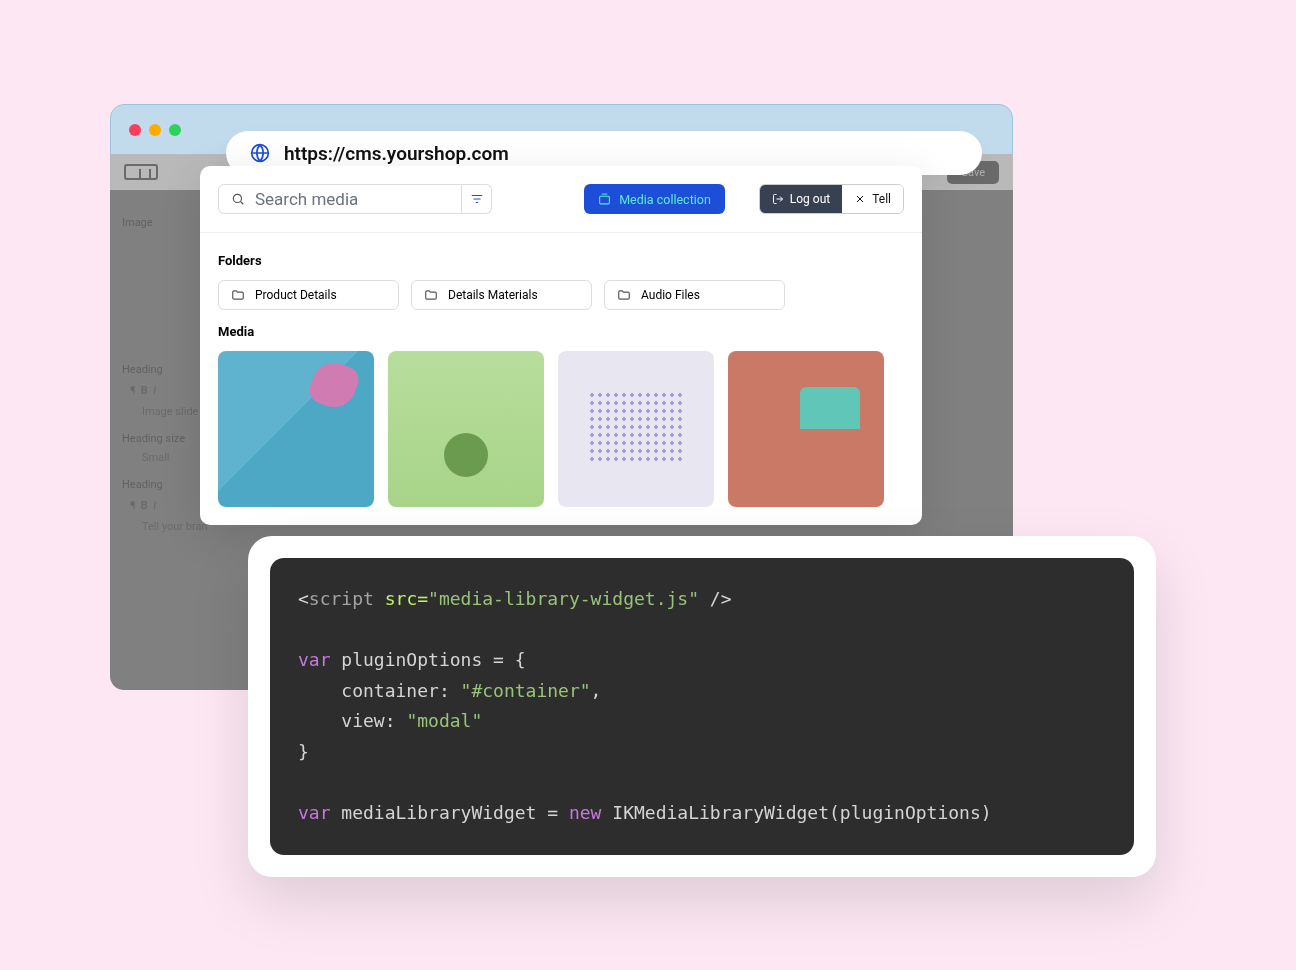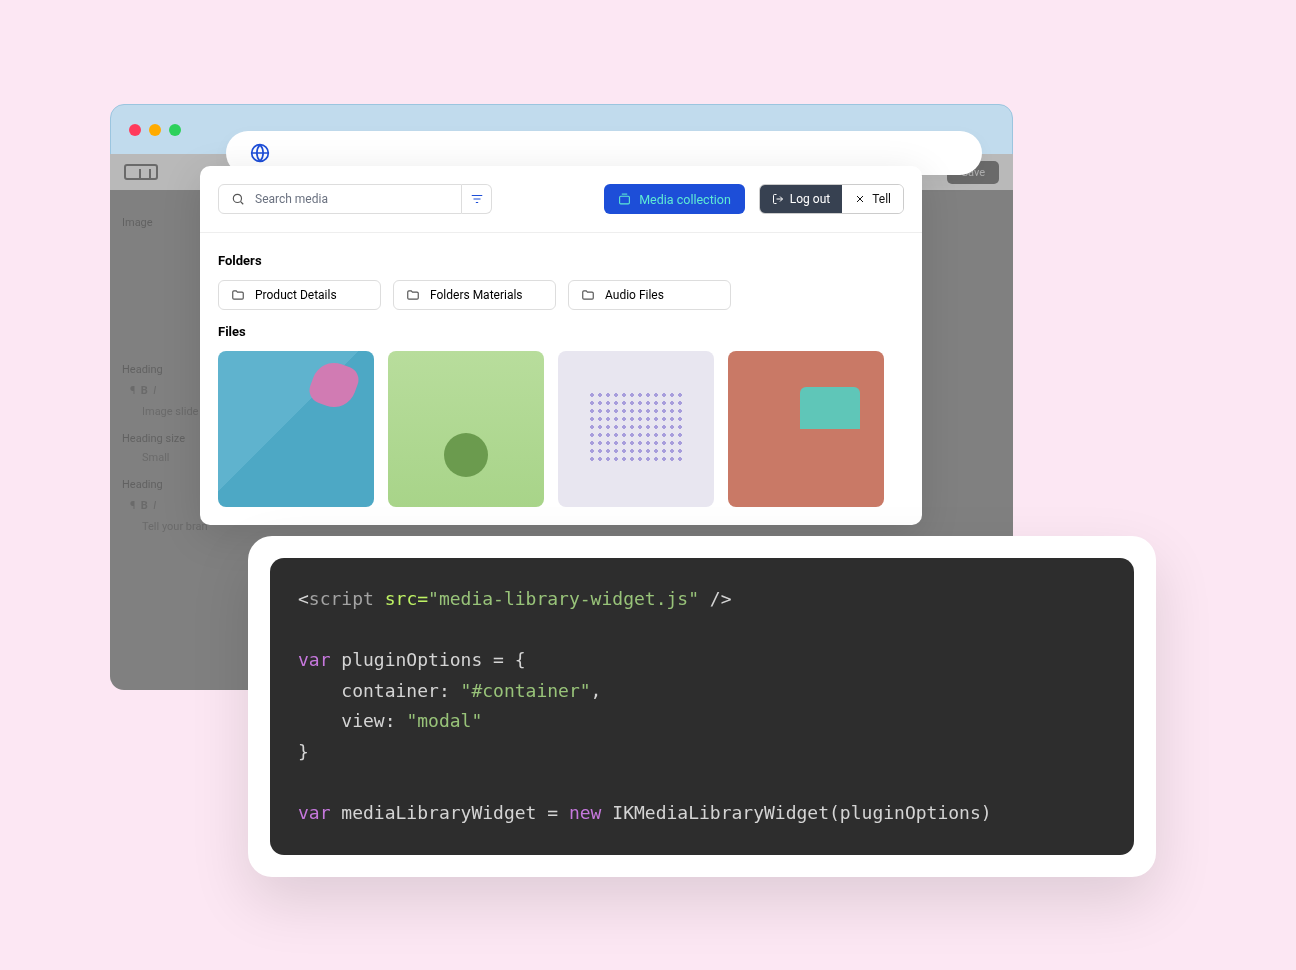--- a/index.html
+++ b/index.html
@@ -103,59 +103,59 @@
 .search-group { display: flex; }
 .search-input {
   width: 244px;
   height: 30px;
   border: 1px solid #ddd;
   border-radius: 6px 0 0 6px;
   display: flex;
   align-items: center;
   padding: 0 12px;
   gap: 10px;
-  font-size: 12px;
+  font-size: 17px;
   color: #6b7280;
 }
 .filter-btn {
   width: 30px; height: 30px;
   border: 1px solid #ddd;
   border-left: none;
   border-radius: 0 6px 6px 0;
   display: flex; align-items: center; justify-content: center;
   color: #1d4ed8;
 }
 .modal-top-right { display: flex; gap: 14px; align-items: center; }
 .media-coll {
   height: 30px; padding: 0 14px;
   background: #1d4ed8; color: #5eead4;
   border-radius: 6px;
   display: flex; align-items: center; gap: 8px;
   font-size: 12.5px;
 }
-.btn-group { display: flex; border: 1px solid #ccc; border-radius: 6px; overflow: hidden; }
+.btn-group { display: flex; border: 1px solid #ccc; border-radius: 6px; overflow: hidden; margin-left: 20px; }
 .logout-btn { height: 28px; padding: 0 12px; background: #374151; color: #fff; display: flex; align-items: center; gap: 6px; font-size: 12px; }
 .close-btn { height: 28px; padding: 0 12px; background: #fff; color: #111; display: flex; align-items: center; gap: 6px; font-size: 12px; }
 
 .modal-sub {
   padding: 14px 18px;
   display: flex;
   justify-content: space-between;
   align-items: center;
 }
 .breadcrumb { display: flex; align-items: center; gap: 8px; font-size: 13px; font-weight: 500; }
 .sub-actions { display: flex; gap: 10px; }
 .new-btn { height: 30px; padding: 0 14px; background: #1d4ed8; color: #fff; border-radius: 6px; display: flex; align-items: center; gap: 7px; font-size: 12.5px; }
 .insert-btn { height: 30px; padding: 0 14px; background: #fff; color: #1d4ed8; border: 1px solid #bfdbfe; border-radius: 6px; display: flex; align-items: center; gap: 7px; font-size: 12.5px; }
 
 .modal-body { padding: 6px 18px 18px; }
 .section-title { font-size: 13px; font-weight: 700; margin: 14px 0 12px; }
 .folders { display: flex; gap: 12px; }
 .folder {
-  width: 163px; height: 30px;
+  width: 181px; height: 30px;
   border: 1px solid #ddd; border-radius: 6px;
   display: flex; align-items: center; gap: 10px;
   padding: 0 12px; font-size: 12px;
 }
 .files { display: flex; gap: 14px; margin-top: 12px; }
 .file { width: 156px; height: 156px; border-radius: 8px; }
 .f1 { background: linear-gradient(135deg, #5fb3ce 45%, #4da8c5 45%); position: relative; }
 .f1::after { content:""; position:absolute; right:18px; top:12px; width:44px; height:44px; background:#d17bb3; border-radius:50% 30% 50% 30%; transform: rotate(20deg); }
 .f2 { background: linear-gradient(#b8dd9c, #a8d489); position:relative; }
 .f2::after { content:""; position:absolute; left:56px; bottom:30px; width:44px; height:44px; background:#6b9b4e; border-radius:50%; }
@@ -229,20 +229,21 @@
       <div class="cms-small" style="margin-left:20px;margin-top:8px;">Tell your bran</div>
     </div>
   </div>
 </div>
 
 <div class="url-bar">
   <svg class="globe-icon" viewBox="0 0 24 24" fill="none" stroke="currentColor" stroke-width="2">
       <circle cx="12" cy="12" r="10"></circle>
       <path d="M2 12h20M12 2a15 15 0 010 20M12 2a15 15 0 000 20"></path>
     </svg>
+  <span class="url-text">https://cms.yourshop.com</span>
 </div>
 
 <div class="modal">
   <div class="modal-top">
     <div class="search-group">
       <div class="search-input">
         <svg width="14" height="14" viewBox="0 0 24 24" fill="none" stroke="#555" stroke-width="2">
             <circle cx="11" cy="11" r="7"></circle>
             <path d="m21 21-4.3-4.3"></path>
           </svg>
@@ -286,31 +287,31 @@
       <div class="folder">
         <svg width="14" height="14" viewBox="0 0 24 24" fill="none" stroke="#555" stroke-width="2">
             <path d="M3 7a2 2 0 012-2h4l2 2h8a2 2 0 012 2v8a2 2 0 01-2 2H5a2 2 0 01-2-2z"></path>
           </svg>
         <span>Product Details</span>
       </div>
       <div class="folder">
         <svg width="14" height="14" viewBox="0 0 24 24" fill="none" stroke="#555" stroke-width="2">
             <path d="M3 7a2 2 0 012-2h4l2 2h8a2 2 0 012 2v8a2 2 0 01-2 2H5a2 2 0 01-2-2z"></path>
           </svg>
-        <span>Folders Materials</span>
+        <span>Details Materials</span>
       </div>
       <div class="folder">
         <svg width="14" height="14" viewBox="0 0 24 24" fill="none" stroke="#555" stroke-width="2">
             <path d="M3 7a2 2 0 012-2h4l2 2h8a2 2 0 012 2v8a2 2 0 01-2 2H5a2 2 0 01-2-2z"></path>
           </svg>
         <span>Audio Files</span>
       </div>
     </div>
 
-    <div class="section-title">Files</div>
+    <div class="section-title">Media</div>
     <div class="files">
       <div class="file f1"></div>
       <div class="file f2"></div>
       <div class="file f3"></div>
       <div class="file f4"></div>
     </div>
   </div>
 </div>
 
 <div class="code-panel-wrap">

